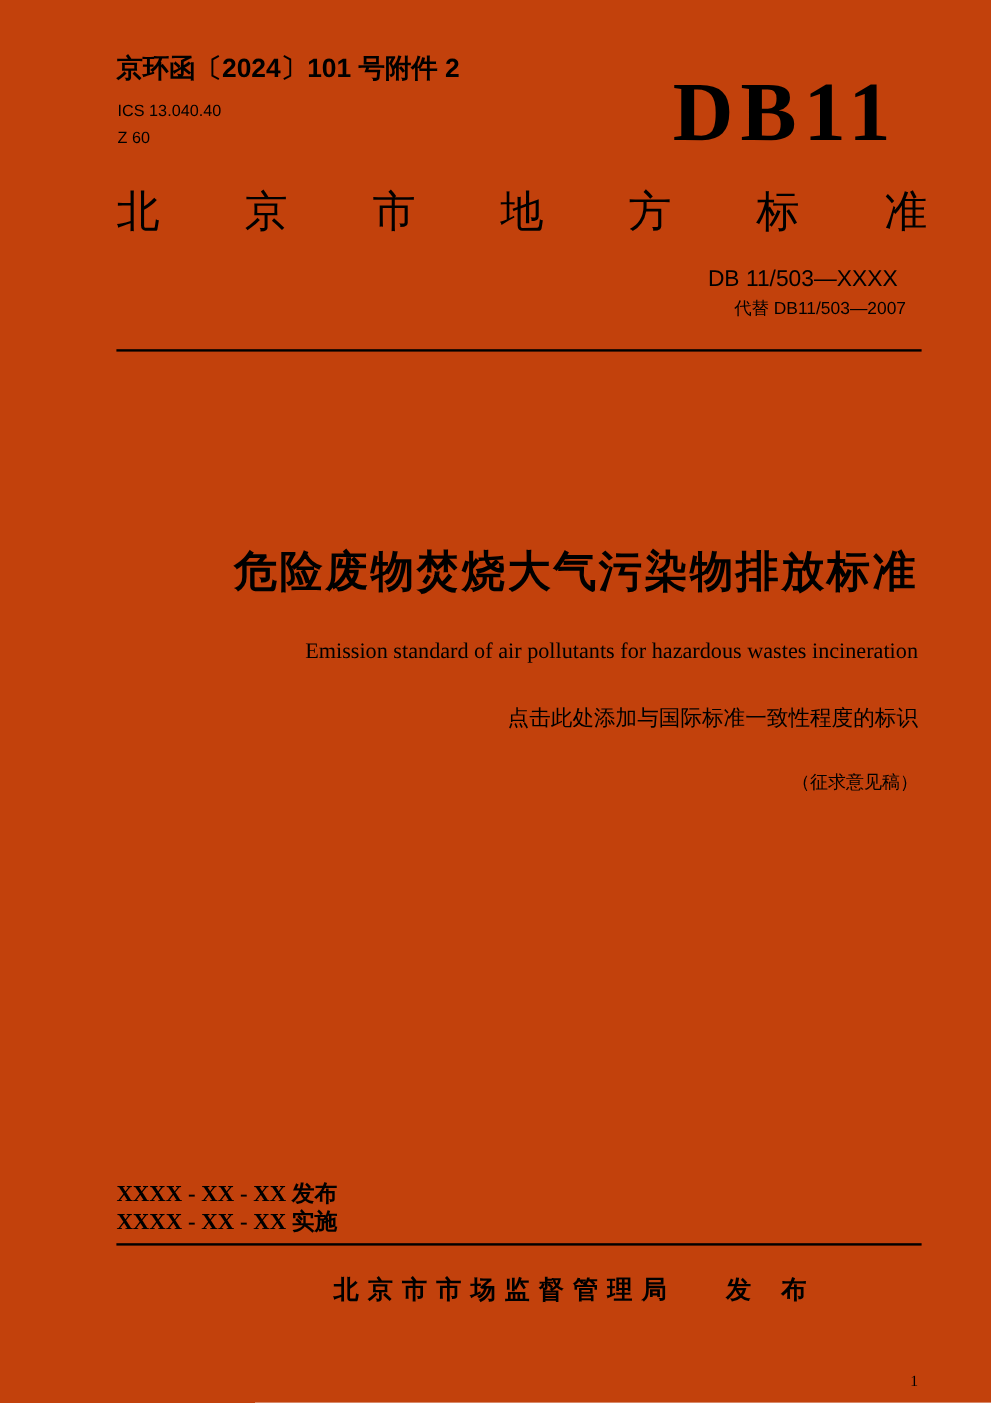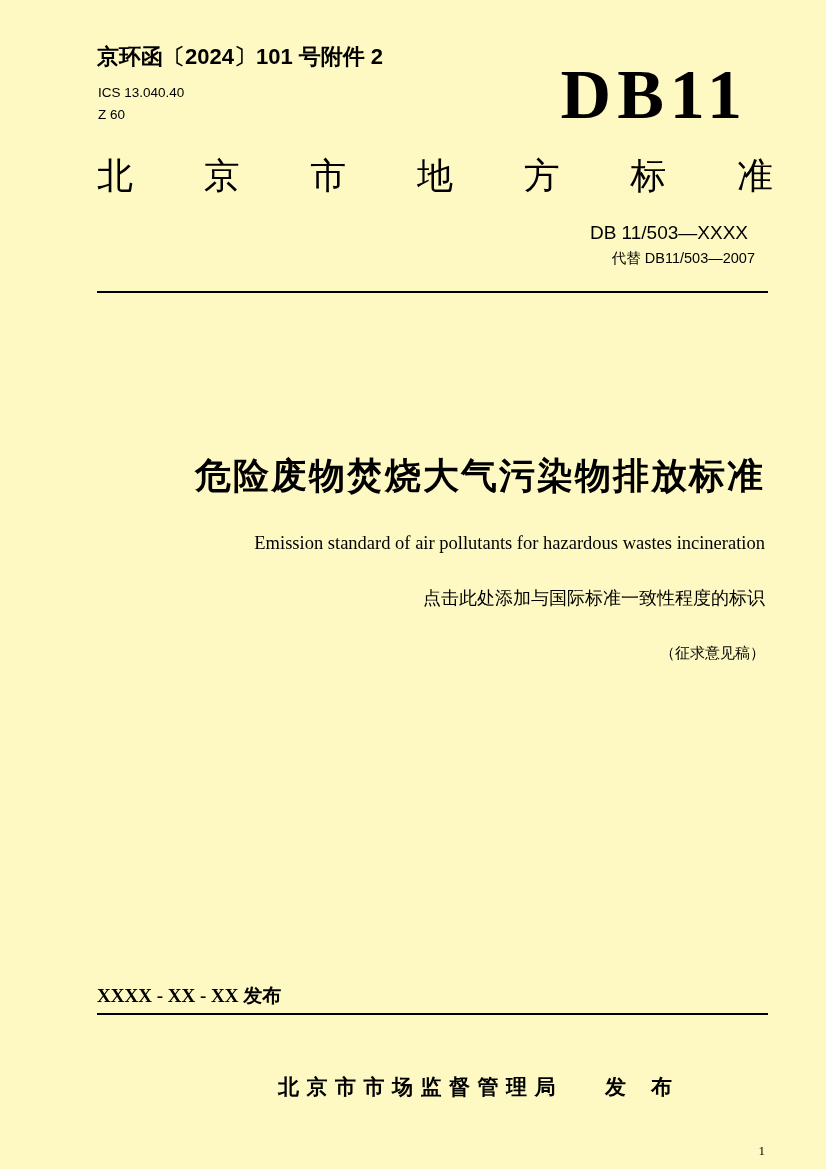--- a/index.html
+++ b/index.html
@@ -5,21 +5,21 @@
 <style>
   html, body {
     margin: 0;
     padding: 0;
     background: #ffffff;
   }
   .page {
     position: relative;
     width: 826px;
     height: 1169px;
-    background: #fef9c3;
+    background: #c2410c;
     color: #000000;
     font-family: "Liberation Sans", sans-serif;
     overflow: hidden;
   }
   .abs { position: absolute; line-height: 1.2; white-space: nowrap; }
 
   .attachment-note {
     left: 97px; top: 44px;
     font-size: 22px; font-weight: bold;
     font-family: "Liberation Sans", sans-serif;
@@ -96,21 +96,21 @@
     font-family: "Liberation Serif", serif;
     font-weight: bold;
     font-size: 19px;
     padding-bottom: 5px;
     border-bottom: 2.5px solid #000000;
     flex-direction: column;
   }
 
   .publisher-row {
     left: 278px; top: 1063px;
-    display: flex; align-items: baseline; margin-top: 11px;
+    display: flex; align-items: baseline;
   }
   .issuer-name {
     font-size: 21px; font-weight: bold;
     letter-spacing: 7.5px;
     font-family: "Liberation Sans", sans-serif;
     white-space: nowrap;
   }
   .issue-label {
     margin-left: 42px;
     width: 67px;
@@ -157,20 +157,21 @@
   <h1 class="abs centered title-cn">危险废物焚烧大气污染物排放标准</h1>
 
   <div class="abs centered title-en">Emission standard of air pollutants for hazardous wastes incineration</div>
 
   <div class="abs centered consistency-note">点击此处添加与国际标准一致性程度的标识</div>
 
   <div class="abs centered draft-note">（征求意见稿）</div>
 
   <div class="abs dates-row">
     <span>XXXX - XX - XX 发布</span>
+    <span>XXXX - XX - XX 实施</span>
   </div>
 
   <div class="abs publisher-row">
     <span class="issuer-name">北京市市场监督管理局</span>
     <span class="issue-label">
         <span>发</span>
         <span>布</span>
       </span>
   </div>
 

